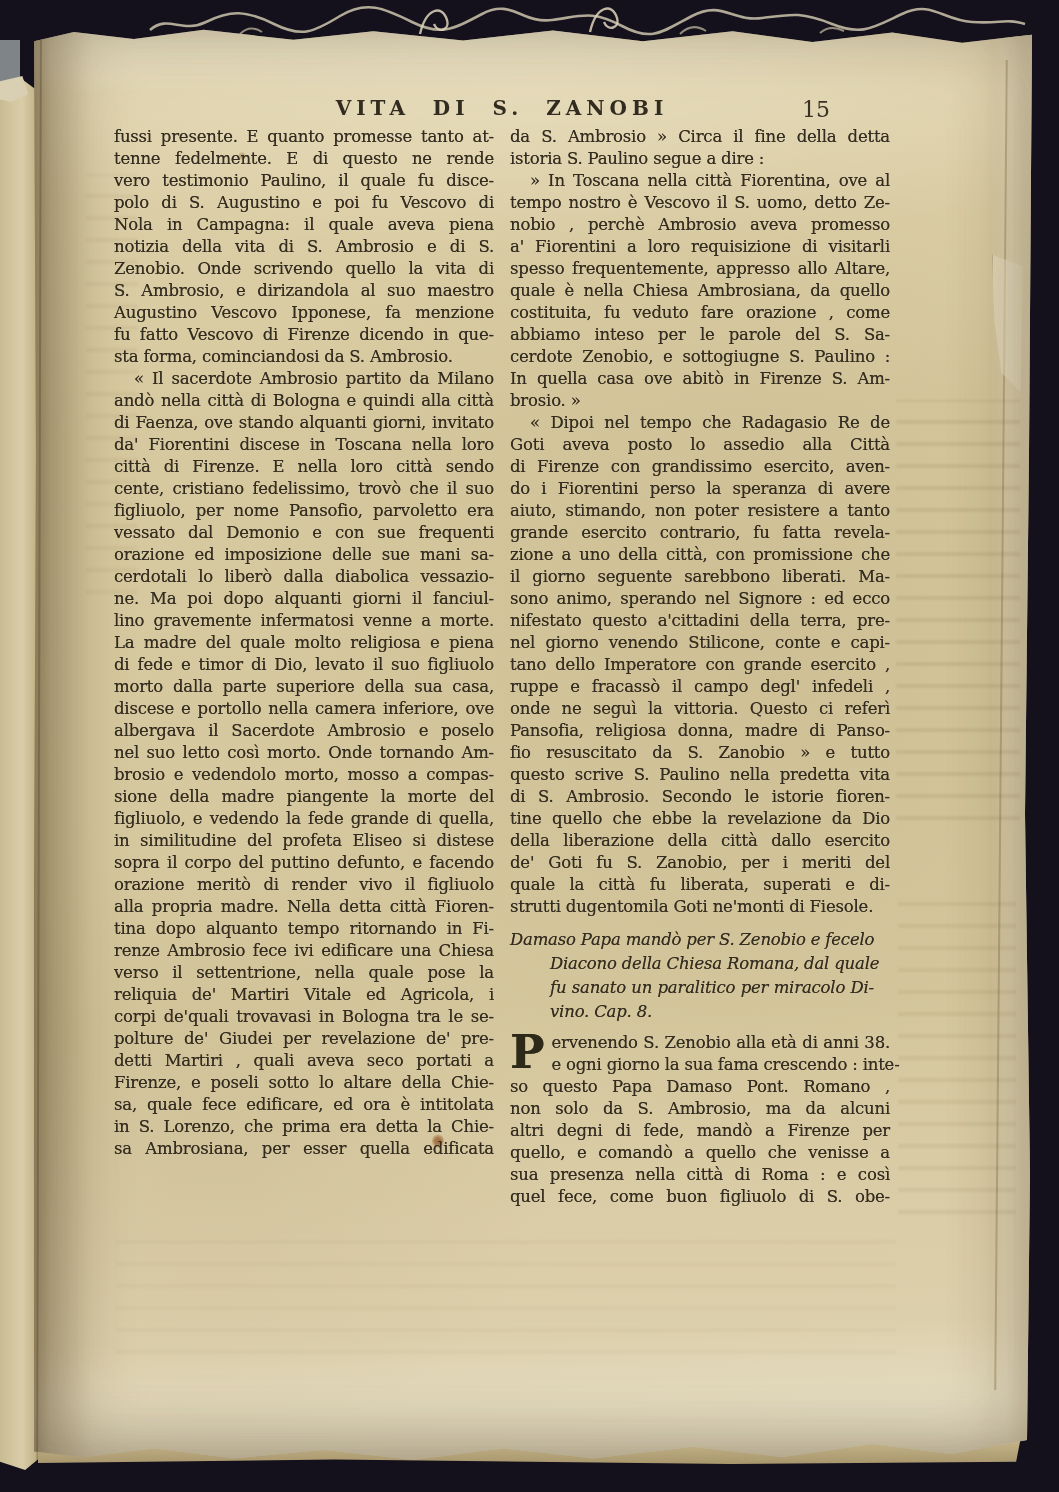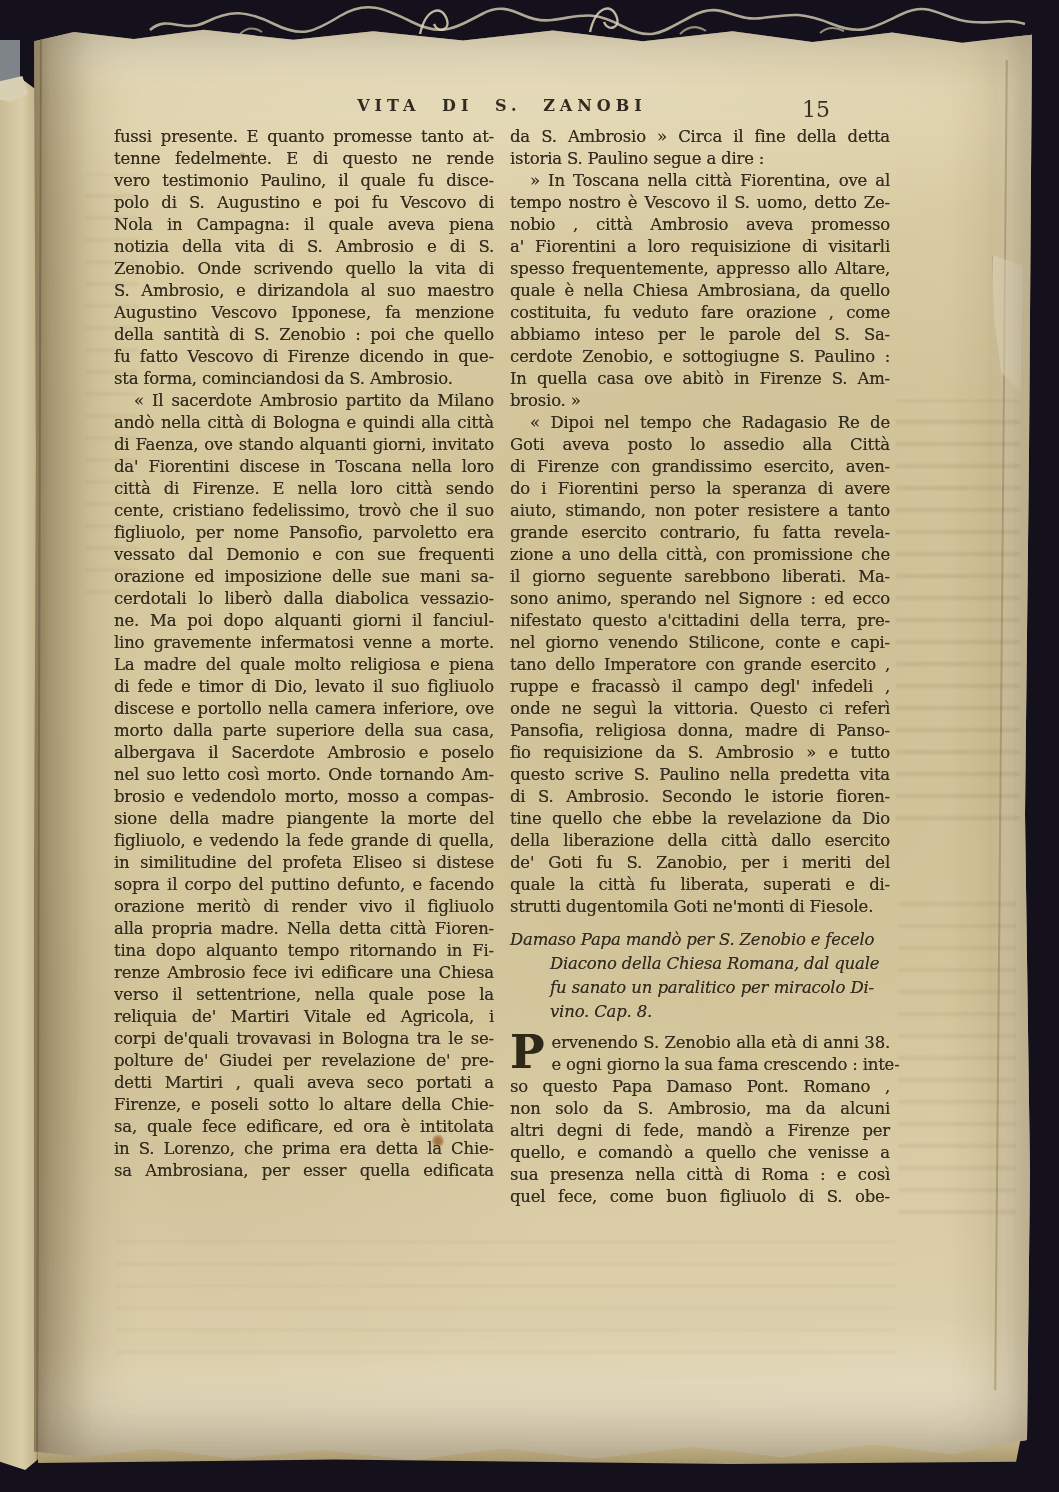--- a/index.html
+++ b/index.html
@@ -57,21 +57,21 @@
   .ghost.g2{right:16px;top:860px;width:118px;height:330px;opacity:.8;}
   .ghost.g3{left:52px;top:150px;width:52px;height:420px;opacity:.55;}
   .ghost.g4{left:82px;top:1210px;width:780px;height:120px;opacity:.35;}
 
   .stain{position:absolute;z-index:2;border-radius:50%;pointer-events:none;}
   
 
   
   .header-row{position:absolute;left:80px;top:72px;width:776px;height:26px;z-index:4;}
   .header-title{position:absolute;left:0;right:0;text-align:center;
-    font-size:16px;font-weight:bold;letter-spacing:5px;word-spacing:11px;color:#332c20;}
+    font-size:20px;font-weight:bold;letter-spacing:5px;word-spacing:11px;color:#332c20;}
   .page-number{position:absolute;right:60px;top:1px;font-size:22px;color:#3a3224;}
 
   .columns{position:absolute;left:80px;top:102px;width:776px;display:flex;gap:16px;z-index:4;}
   .column{width:380px;color:#332c20;font-size:16.5px;letter-spacing:-.2px;
     text-shadow:0 0 .5px rgba(45,35,22,.65);}
   .line{height:22px;line-height:22px;text-align:justify;text-align-last:justify;white-space:nowrap;}
   .line.endline{text-align-last:left;}
   .para.indent .line.first{padding-left:20px;}
   .para.italic-heading{margin:10px 16px 8px 0;}
   .para.italic-heading .line{font-style:italic;height:24px;line-height:24px;}
@@ -123,41 +123,40 @@
           <div class="para body">
             <div class="line first">fussi presente. E quanto promesse tanto at-</div>
             <div class="line">tenne fedelmente. E di questo ne rende</div>
             <div class="line">vero testimonio Paulino, il quale fu disce-</div>
             <div class="line">polo di S. Augustino e poi fu Vescovo di</div>
             <div class="line">Nola in Campagna: il quale aveva piena</div>
             <div class="line">notizia della vita di S. Ambrosio e di S.</div>
             <div class="line">Zenobio. Onde scrivendo quello la vita di</div>
             <div class="line">S. Ambrosio, e dirizandola al suo maestro</div>
             <div class="line">Augustino Vescovo Ipponese, fa menzione</div>
-            <div class="line">della santità di S. Zenobio : poi che quello</div>
             <div class="line">fu fatto Vescovo di Firenze dicendo in que-</div>
             <div class="line endline">sta forma, cominciandosi da S. Ambrosio.</div>
           </div>
           <div class="para body indent">
             <div class="line first">« Il sacerdote Ambrosio partito da Milano</div>
             <div class="line">andò nella città di Bologna e quindi alla città</div>
             <div class="line">di Faenza, ove stando alquanti giorni, invitato</div>
             <div class="line">da' Fiorentini discese in Toscana nella loro</div>
             <div class="line">città di Firenze. E nella loro città sendo</div>
             <div class="line">cente, cristiano fedelissimo, trovò che il suo</div>
             <div class="line">figliuolo, per nome Pansofio, parvoletto era</div>
             <div class="line">vessato dal Demonio e con sue frequenti</div>
             <div class="line">orazione ed imposizione delle sue mani sa-</div>
             <div class="line">cerdotali lo liberò dalla diabolica vessazio-</div>
             <div class="line">ne. Ma poi dopo alquanti giorni il fanciul-</div>
             <div class="line">lino gravemente infermatosi venne a morte.</div>
             <div class="line">La madre del quale molto religiosa e piena</div>
             <div class="line">di fede e timor di Dio, levato il suo figliuolo</div>
+            <div class="line">morto dalla parte superiore della sua casa,</div>
             <div class="line">discese e portollo nella camera inferiore, ove</div>
-            <div class="line">morto dalla parte superiore della sua casa,</div>
             <div class="line">albergava il Sacerdote Ambrosio e poselo</div>
             <div class="line">nel suo letto così morto. Onde tornando Am-</div>
             <div class="line">brosio e vedendolo morto, mosso a compas-</div>
             <div class="line">sione della madre piangente la morte del</div>
             <div class="line">figliuolo, e vedendo la fede grande di quella,</div>
             <div class="line">in similitudine del profeta Eliseo si distese</div>
             <div class="line">sopra il corpo del puttino defunto, e facendo</div>
             <div class="line">orazione meritò di render vivo il figliuolo</div>
             <div class="line">alla propria madre. Nella detta città Fioren-</div>
             <div class="line">tina dopo alquanto tempo ritornando in Fi-</div>
@@ -174,21 +173,21 @@
           </div>
         </div>
       <div class="column" id="col-right">
           <div class="para body">
             <div class="line first">da S. Ambrosio » Circa il fine della detta</div>
             <div class="line endline">istoria S. Paulino segue a dire :</div>
           </div>
           <div class="para body indent">
             <div class="line first">» In Toscana nella città Fiorentina, ove al</div>
             <div class="line">tempo nostro è Vescovo il S. uomo, detto Ze-</div>
-            <div class="line">nobio , città Ambrosio aveva promesso</div>
+            <div class="line">nobio , perchè Ambrosio aveva promesso</div>
             <div class="line">a' Fiorentini a loro requisizione di visitarli</div>
             <div class="line">spesso frequentemente, appresso allo Altare,</div>
             <div class="line">quale è nella Chiesa Ambrosiana, da quello</div>
             <div class="line">costituita, fu veduto fare orazione , come</div>
             <div class="line">abbiamo inteso per le parole del S. Sa-</div>
             <div class="line">cerdote Zenobio, e sottogiugne S. Paulino :</div>
             <div class="line">In quella casa ove abitò in Firenze S. Am-</div>
             <div class="line endline">brosio. »</div>
           </div>
           <div class="para body indent">
@@ -200,21 +199,21 @@
             <div class="line">grande esercito contrario, fu fatta revela-</div>
             <div class="line">zione a uno della città, con promissione che</div>
             <div class="line">il giorno seguente sarebbono liberati. Ma-</div>
             <div class="line">sono animo, sperando nel Signore : ed ecco</div>
             <div class="line">nifestato questo a'cittadini della terra, pre-</div>
             <div class="line">nel giorno venendo Stilicone, conte e capi-</div>
             <div class="line">tano dello Imperatore con grande esercito ,</div>
             <div class="line">ruppe e fracassò il campo degl' infedeli ,</div>
             <div class="line">onde ne seguì la vittoria. Questo ci referì</div>
             <div class="line">Pansofia, religiosa donna, madre di Panso-</div>
-            <div class="line">fio requisizione da S. Ambrosio » e tutto</div>
+            <div class="line">fio resuscitato da S. Zanobio » e tutto</div>
             <div class="line">questo scrive S. Paulino nella predetta vita</div>
             <div class="line">di S. Ambrosio. Secondo le istorie fioren-</div>
             <div class="line">tine quello che ebbe la revelazione da Dio</div>
             <div class="line">della liberazione della città dallo esercito</div>
             <div class="line">de' Goti fu S. Zanobio, per i meriti del</div>
             <div class="line">quale la città fu liberata, superati e di-</div>
             <div class="line endline">strutti dugentomila Goti ne'monti di Fiesole.</div>
           </div>
           <div class="para italic-heading hang">
             <div class="line first">Damaso Papa mandò per S. Zenobio e fecelo</div>

